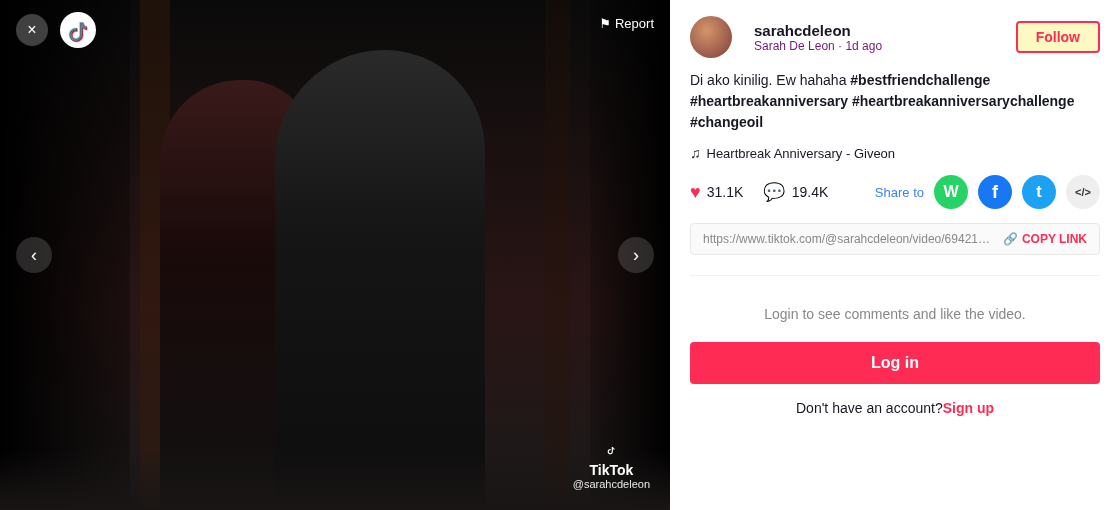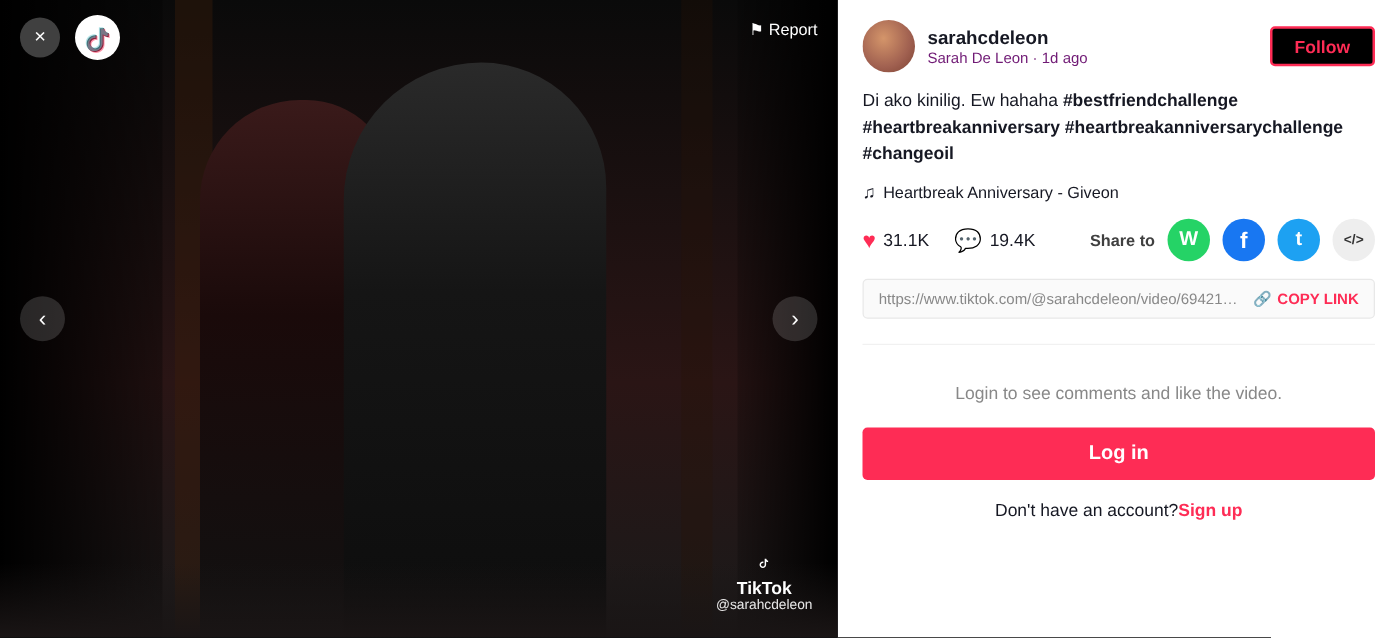--- a/index.html
+++ b/index.html
@@ -151,38 +151,38 @@
     }
 
     .avatar-face {
       width: 100%;
       height: 100%;
       background: radial-gradient(ellipse at 40% 35%, #d4956a 0%, #a06050 60%, #7a4030 100%);
     }
 
     .user-info {
       flex: 1;
-      margin-left: 10px;
+      margin-left: 22px;
     }
 
     .username {
       font-size: 15px;
       font-weight: 700;
       color: #161823;
     }
 
     .user-meta {
       font-size: 12px;
       color: #701a75;
     }
 
     .follow-btn {
       border: 2px solid #fe2c55;
       color: #fe2c55;
-      background: #000000;
+      background: #fef9c3;
       padding: 6px 18px;
       border-radius: 4px;
       font-size: 14px;
       font-weight: 600;
       cursor: pointer;
     }
 
     .caption {
       font-size: 14px;
       color: #161823;
@@ -232,22 +232,21 @@
 
     .share-section {
       display: flex;
       align-items: center;
       gap: 10px;
       margin-left: auto;
     }
 
     .share-label {
       font-size: 13px;
-      color: #404040;
-      font-weight: bold;
+      color: #3b82f6;
     }
 
     .share-icon {
       width: 34px;
       height: 34px;
       border-radius: 50%;
       display: flex;
       align-items: center;
       justify-content: center;
       cursor: pointer;

